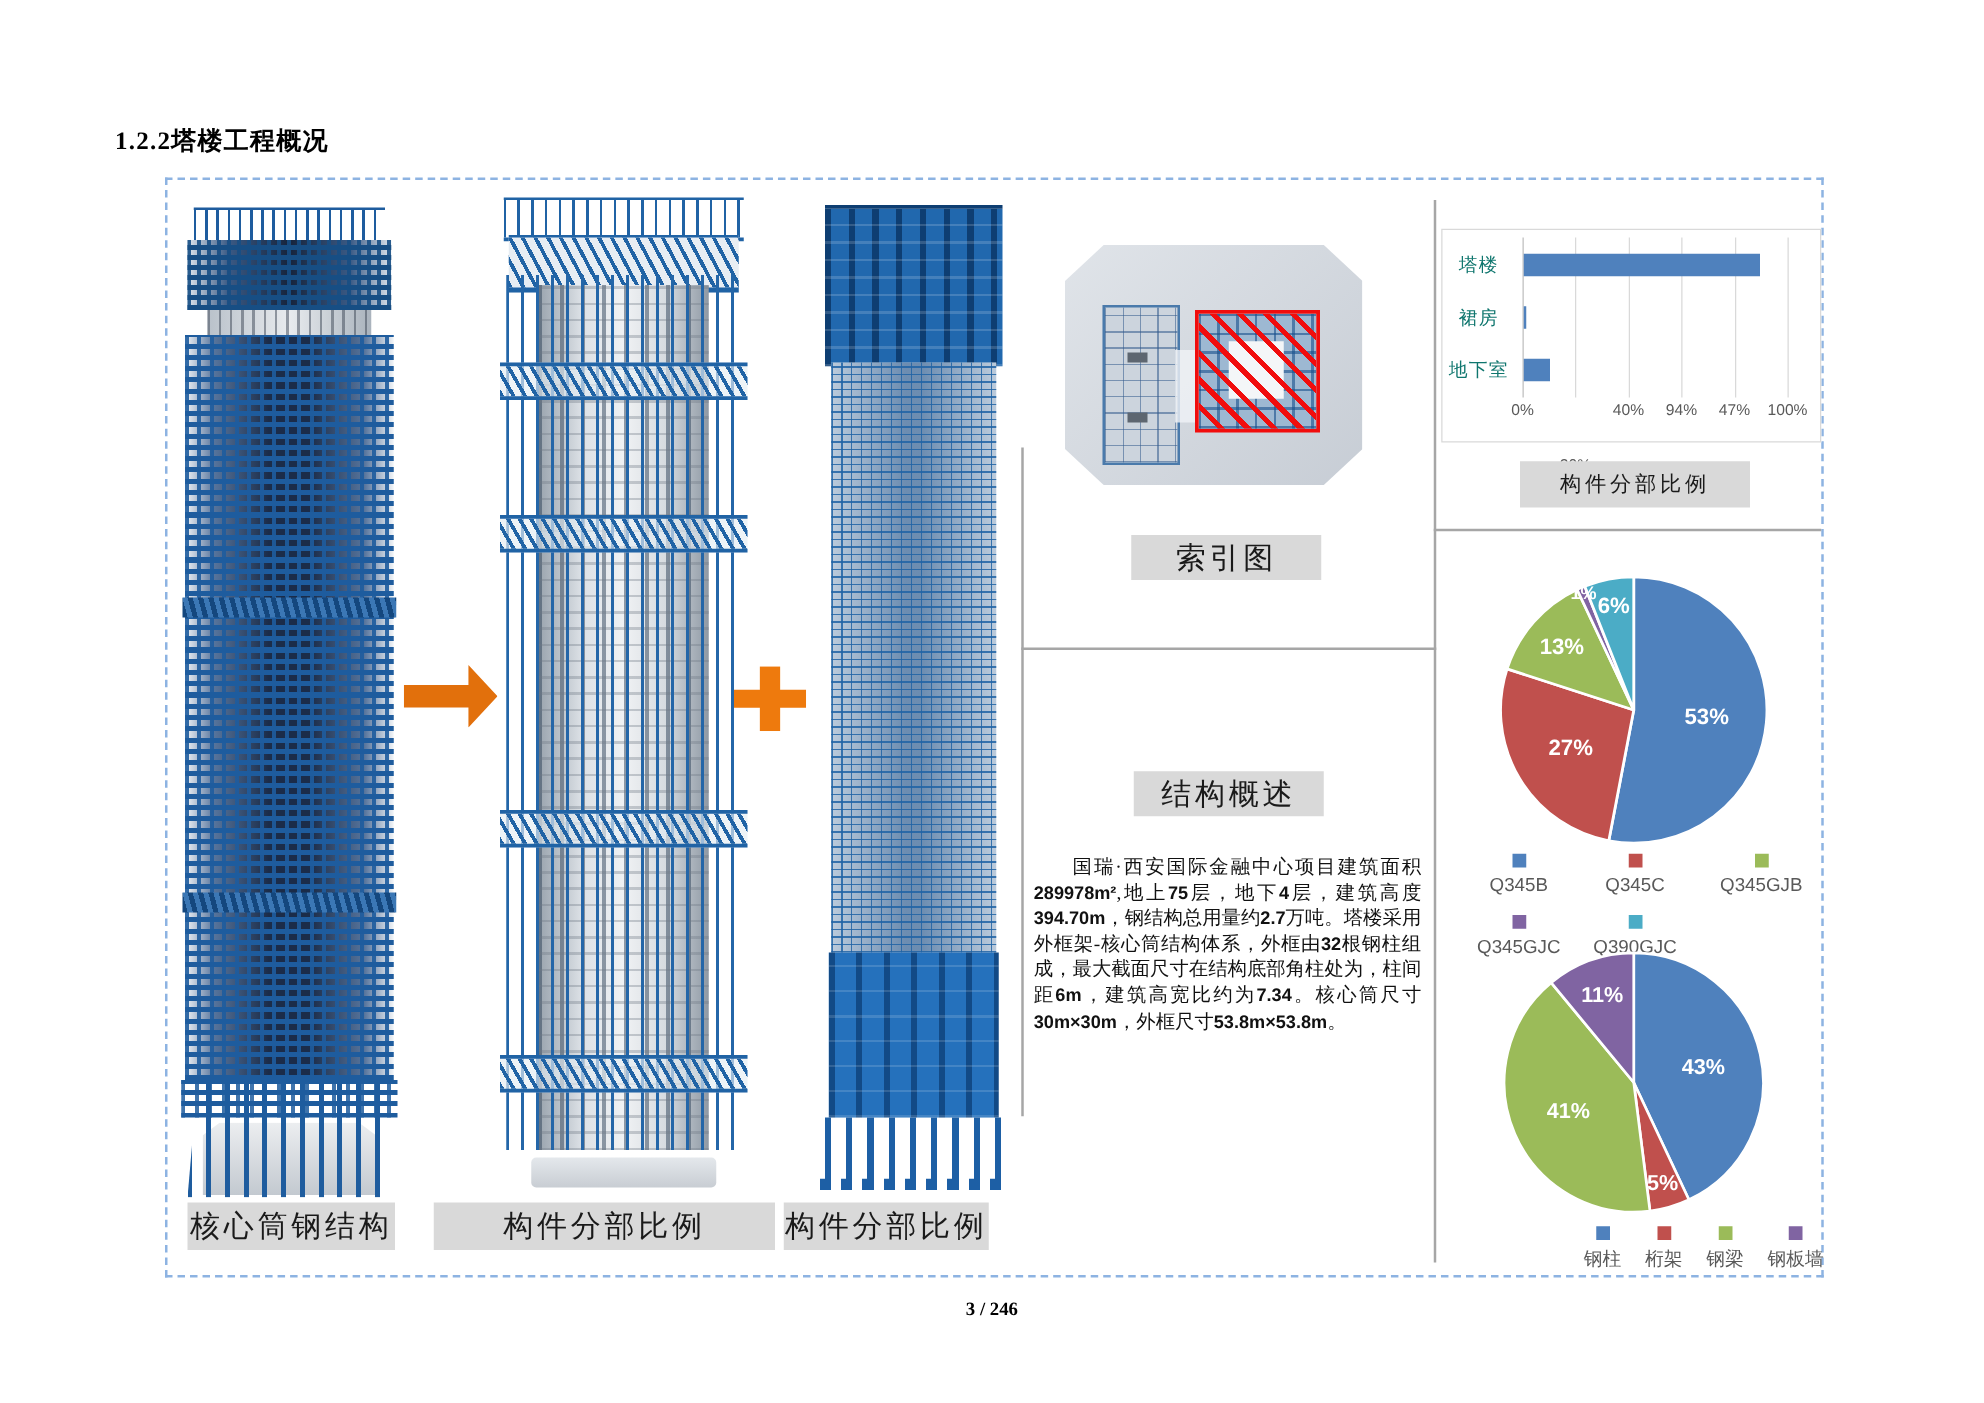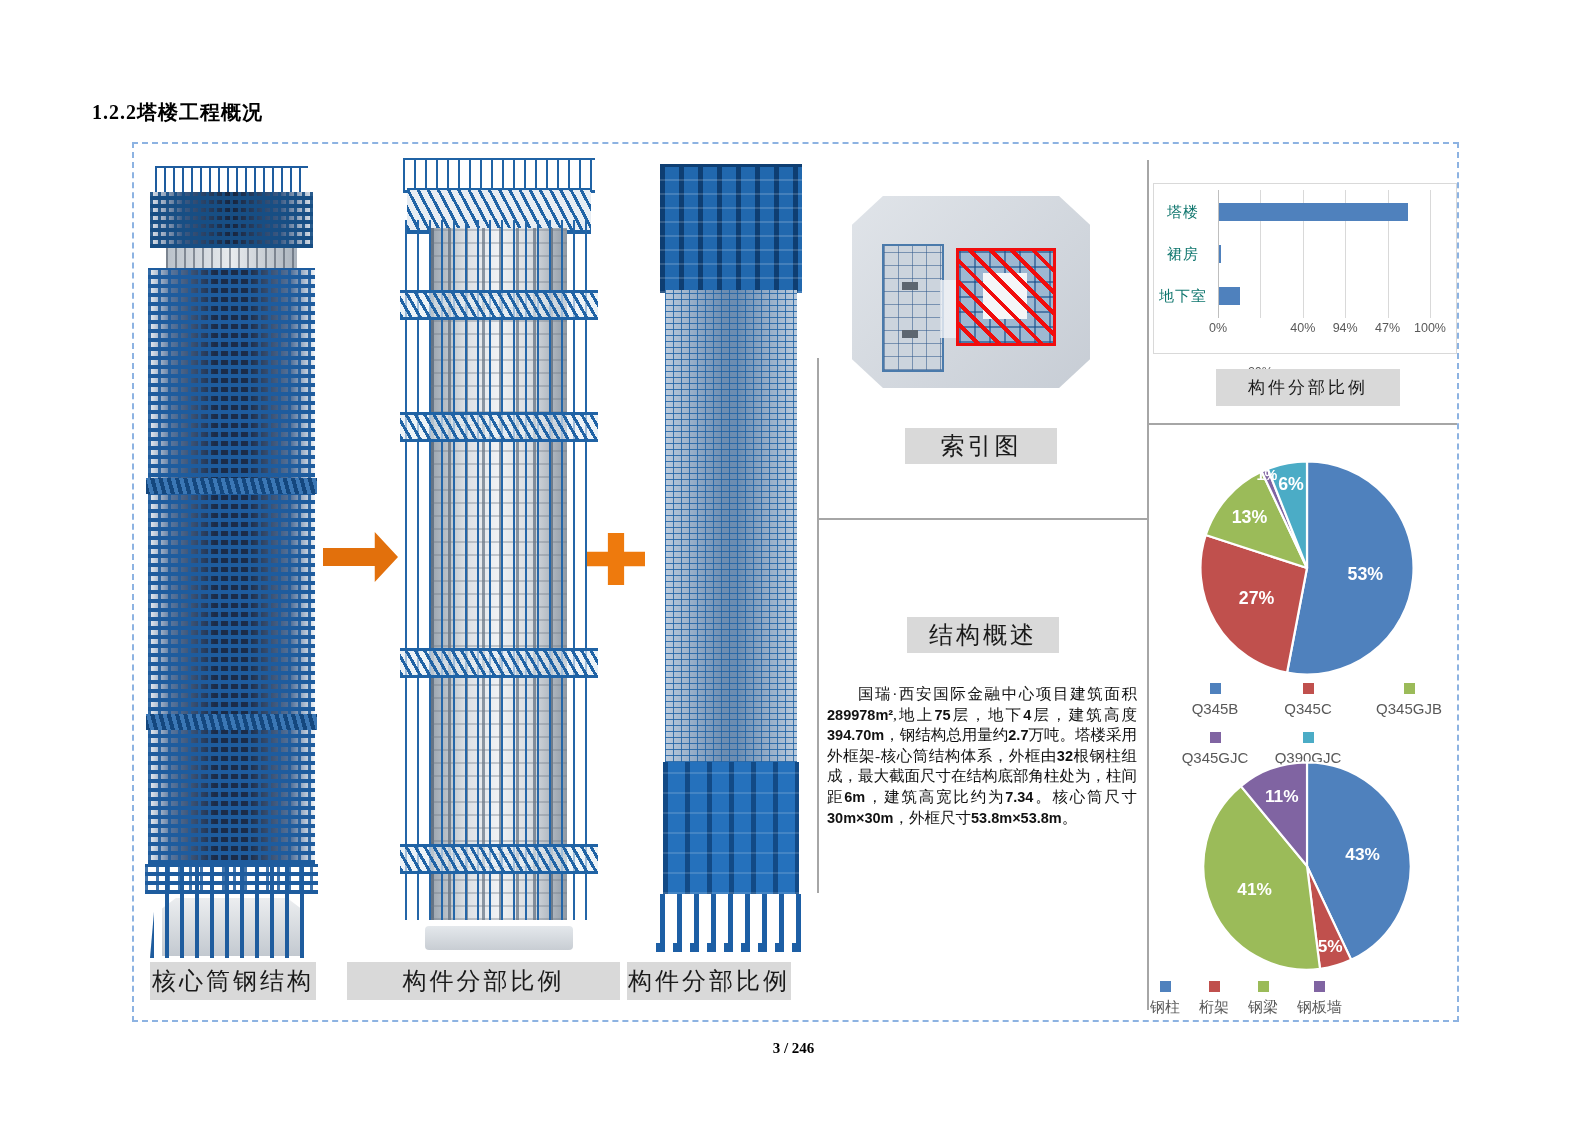--- a/index.html
+++ b/index.html
@@ -149,21 +149,21 @@
   .bar-tick{position:absolute;top:137px;width:44px;text-align:center;
     font-size:12.5px;color:#595959;}
 
   
   .pie-svg{position:absolute;}
   #pie1{left:1196px;top:456px;width:222px;height:224px;}
   #pie2{left:1199px;top:757px;width:216px;height:218px;}
   .legend{position:absolute;color:#595959;font-size:15px;}
   #legend1{left:1166px;top:683px;width:300px;display:grid;
     grid-template-columns:98px 88px 114px;row-gap:15px;}
-  #legend2{left:1150px;top:981px;width:309px;display:flex;justify-content:flex-start;gap:19px;}
+  #legend2{left:1150px;top:981px;width:309px;display:flex;justify-content:flex-end;gap:19px;}
   .legend-item{display:flex;align-items:center;gap:6px;white-space:nowrap;flex-direction:column;}
   .legend-marker{width:11px;height:11px;flex:0 0 11px;}
 </style>
 </head>
 <body>
 
 <div class="abs page-title">1.2.2塔楼工程概况</div>
 <div class="abs dashed-frame"></div>
 
 <div class="abs divider div-v1"></div>

